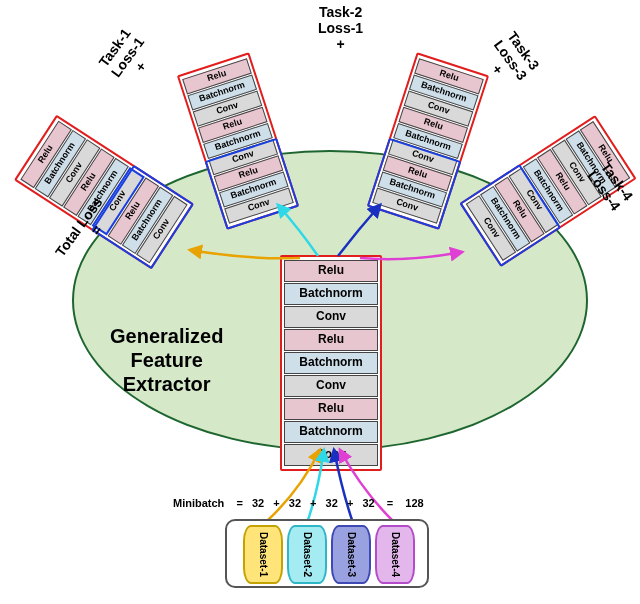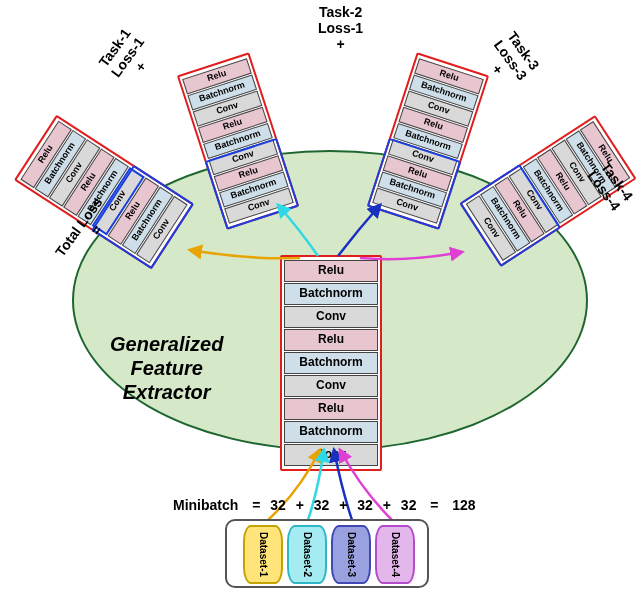--- a/index.html
+++ b/index.html
@@ -1,20 +1,20 @@
 <!DOCTYPE html>
 <html><head>
 <meta charset="utf-8">
 <style>
   html,body{margin:0;padding:0;font-family:Arial,Helvetica,sans-serif;}
   body{width:640px;height:604px;position:relative;background:#fff;}
   .ellipse{position:absolute;left:72px;top:150px;width:512px;height:297px;
     border:2px solid #1e662f;background:#d5e8c7;border-radius:50%;}
-  .gfe{position:absolute;left:110px;top:332px;font-size:20px;font-weight:bold;
-    font-style:italic;color:#000;line-height:24px;text-align:center;}
+  .gfe{position:absolute;left:110px;top:324px;font-size:20px;font-weight:bold;
+    color:#000;line-height:24px;text-align:center;}
 
   
   .block{position:absolute;border:2px solid;border-radius:2px;padding:2px 2px;}
   .block table{border-collapse:separate;border-spacing:0 1px;}
   .block td{border:1px solid #444;font-size:9px;text-align:center;line-height:1.1;
     height:14px;font-weight:bold;}
   .lg td{font-size:12px;height:18px;width:90px;}
   .sm td{width:64px;font-size:9px;height:12px;}
   .relu{background:#e8c6d0;}
   .bn  {background:#cfdfe9;}
@@ -30,21 +30,21 @@
     border:2px solid #555;border-radius:10px;}
   .cyl{position:absolute;top:4px;width:36px;height:55px;border:2px solid;border-radius:8px/16px;
     display:flex;align-items:center;justify-content:center;}
   .cyl span{writing-mode:vertical-rl;transform:rotate(0deg);font-size:10px;font-weight:bold;}
   .c1{background:#ffe47a;border-color:#c4a200;}
   .c2{background:#a5ebf2;border-color:#2fb6c6;}
   .c3{background:#9aa1e0;border-color:#3e49b3;}
   .c4{background:#e3b7ec;border-color:#b44bc8;}
 
   
-  .mb{position:absolute;left:170px;top:497px;font-size:14px;font-weight:bold;}
+  .mb{position:absolute;left:170px;top:497px;font-size:11px;font-weight:bold;}
   .mb span{display:inline-block;margin:0 3px;}
 
   
   svg.arrows{position:absolute;left:0;top:0;width:640px;height:604px;pointer-events:none;}
 
   
   .tot{position:absolute;left:4px;top:150px;font-size:14px;font-weight:bold;
     transform:rotate(-54deg);transform-origin:left top;}
 </style>
 </head>

